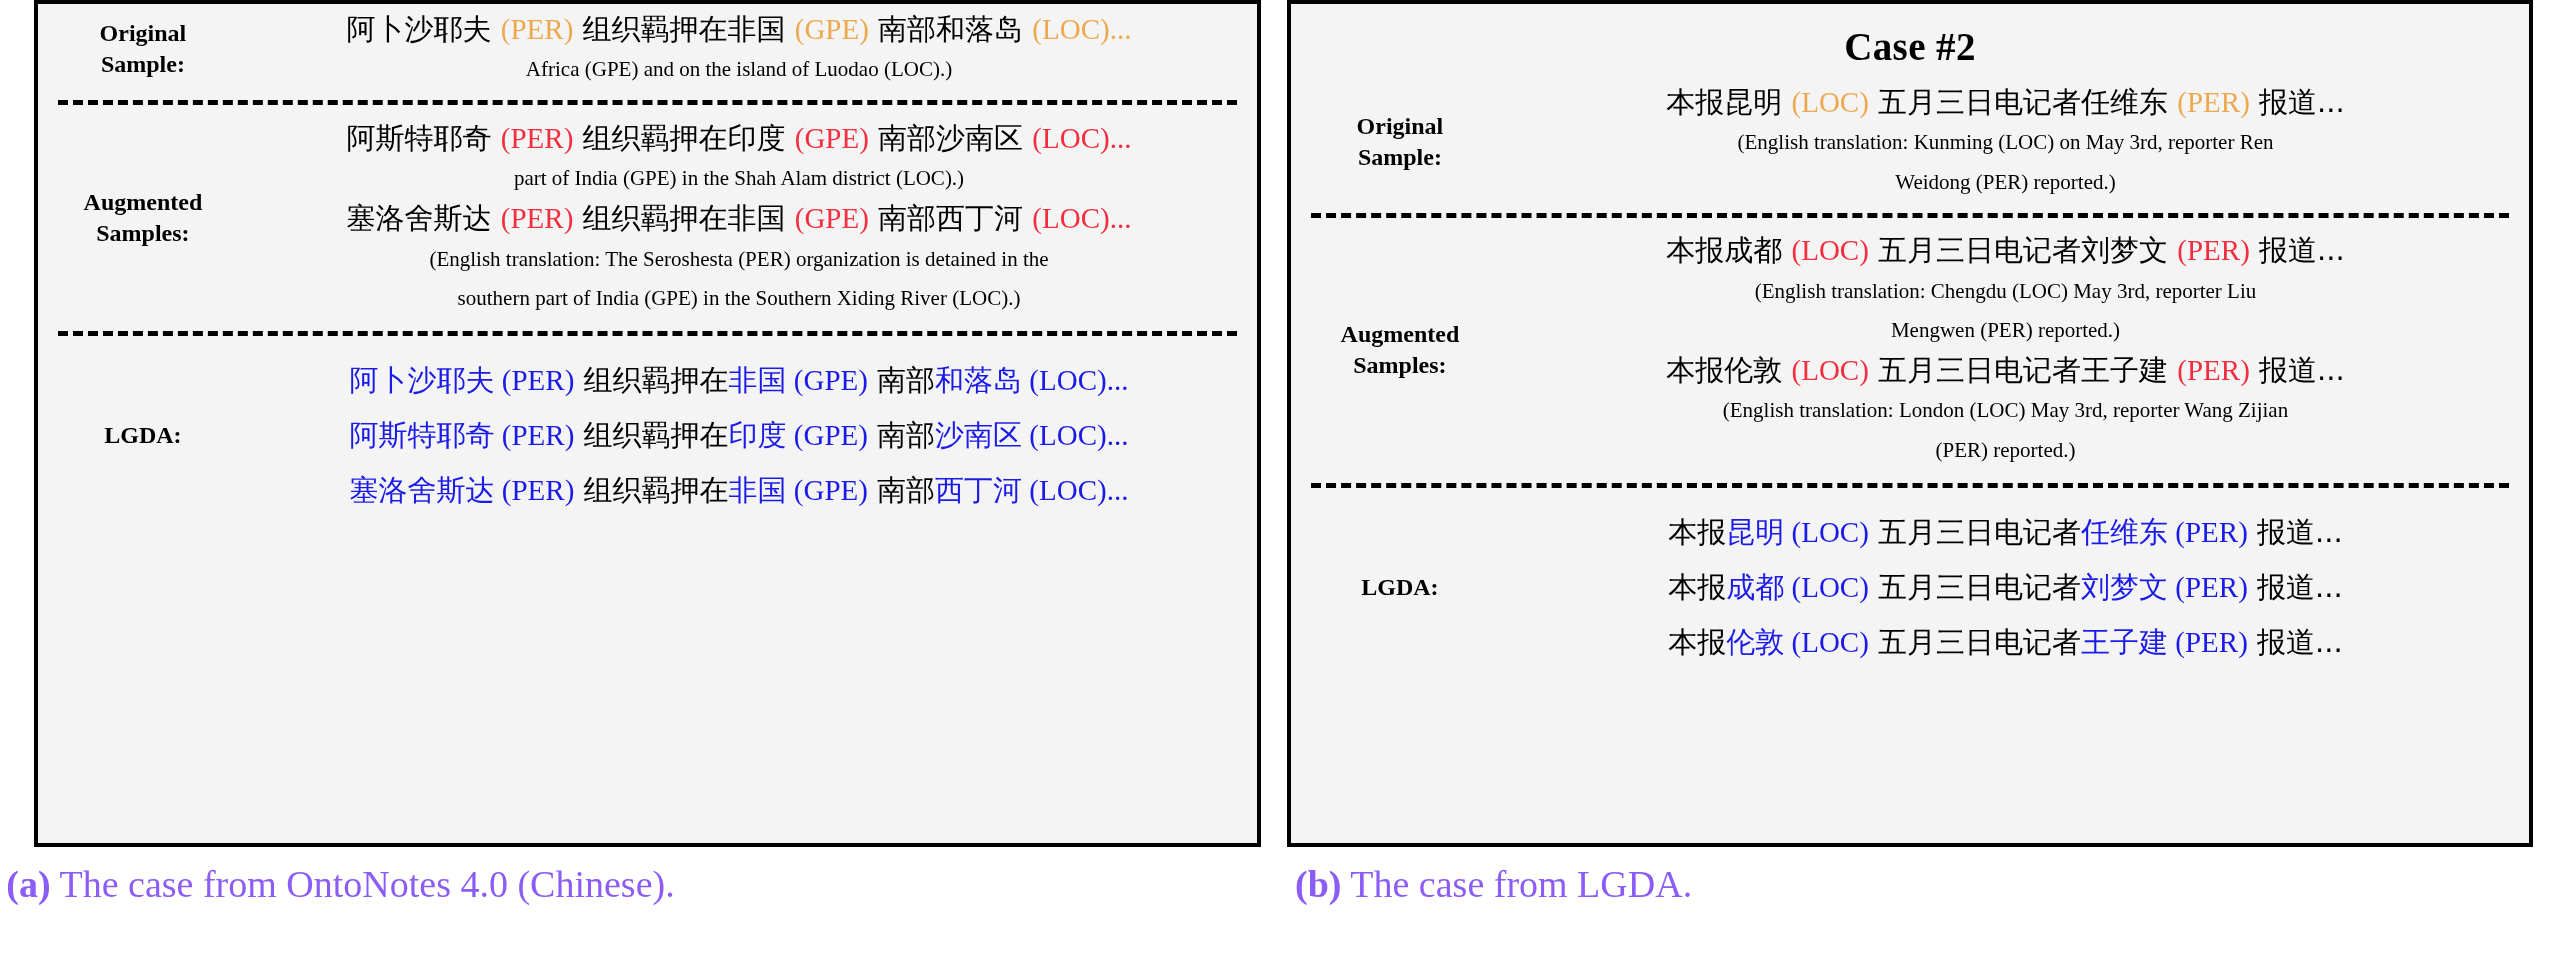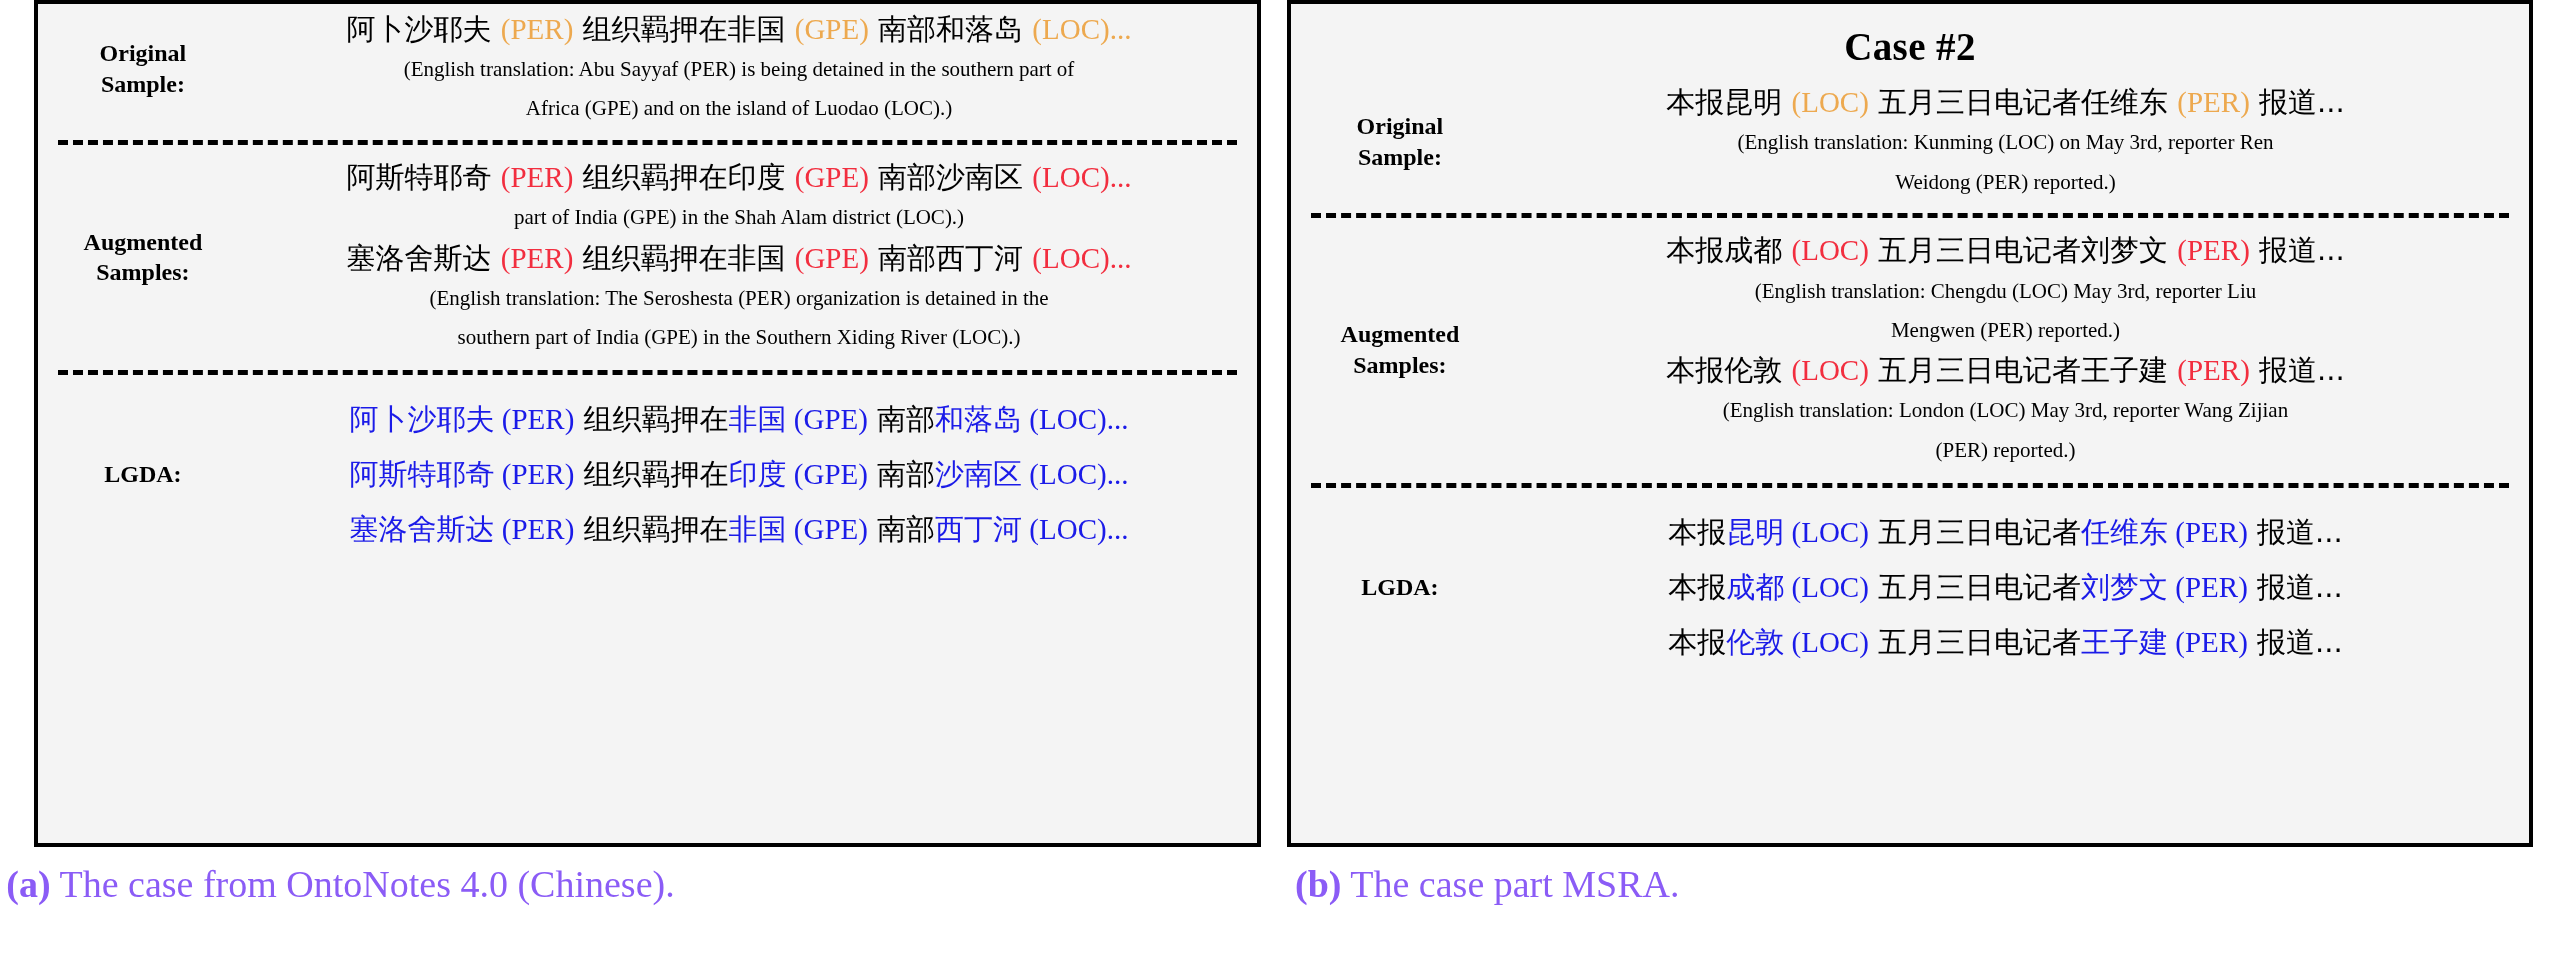--- a/index.html
+++ b/index.html
@@ -147,21 +147,20 @@
       <div class="case-box">
 
 
         <div class="row sec-original">
           <div class="row-label">
             <div>Original</div>
             <div>Sample:</div>
           </div>
           <div class="row-body">
             <div class="cn-line"><span class="black">阿卜沙耶夫 </span><span class="orange tag">(PER)</span><span class="black"> 组织羁押在非国 </span><span class="orange tag">(GPE)</span><span class="black"> 南部和落岛 </span><span class="orange tag">(LOC)...</span></div>
-            <div class="en-line">(English translation: Abu Sayyaf (PER) is being detained in the southern part of</div>
             <div class="en-line">Africa (GPE) and on the island of Luodao (LOC).)</div>
           </div>
         </div>
 
         <div class="dash-sep"></div>
 
         <div class="row sec-augmented">
           <div class="row-label">
             <div>Augmented</div>
             <div>Samples:</div>
@@ -243,18 +242,18 @@
 
   </div>
 
   <div class="captions">
     <div class="caption caption-a">
       <b>(a)</b>
       <span>The case from OntoNotes 4.0 (Chinese).</span>
     </div>
     <div class="caption caption-b">
       <b>(b)</b>
-      <span>The case part MSRA.</span>
+      <span>The case from LGDA.</span>
     </div>
   </div>
 
 </div>
 
 
 </body></html>

